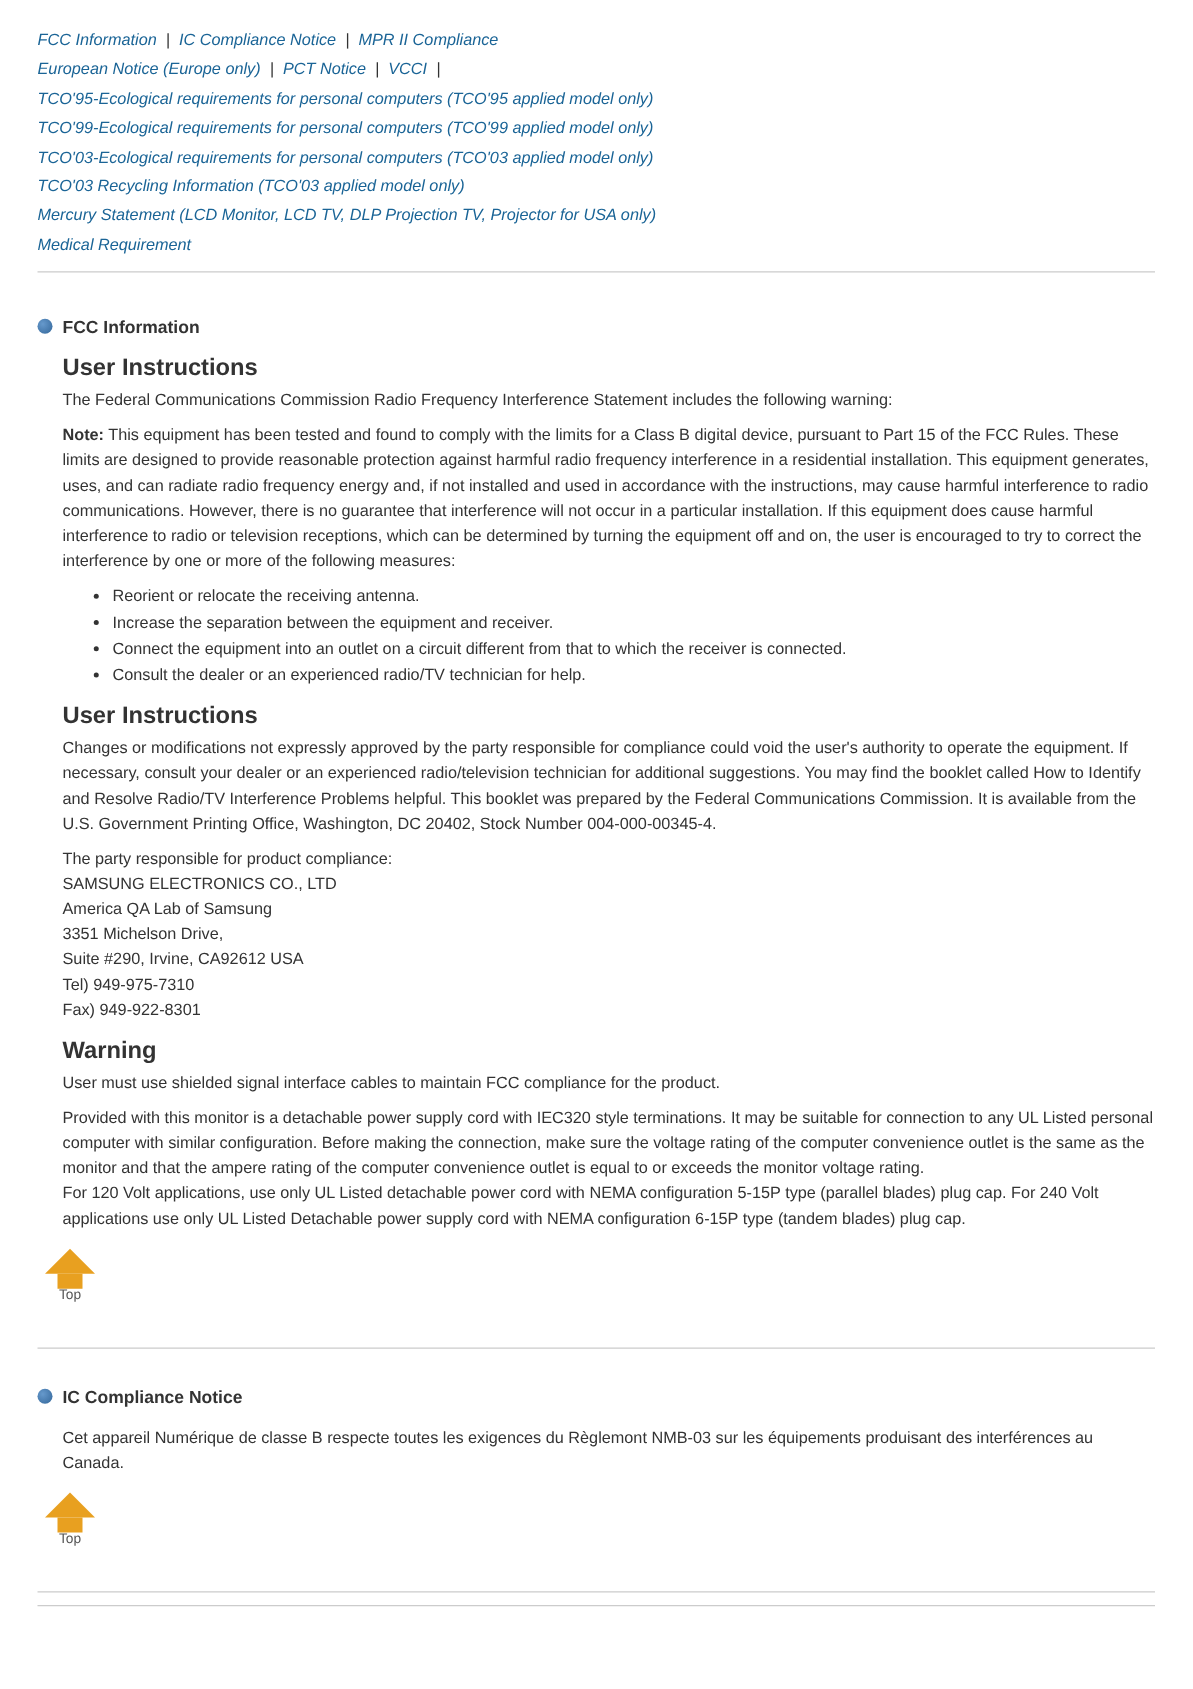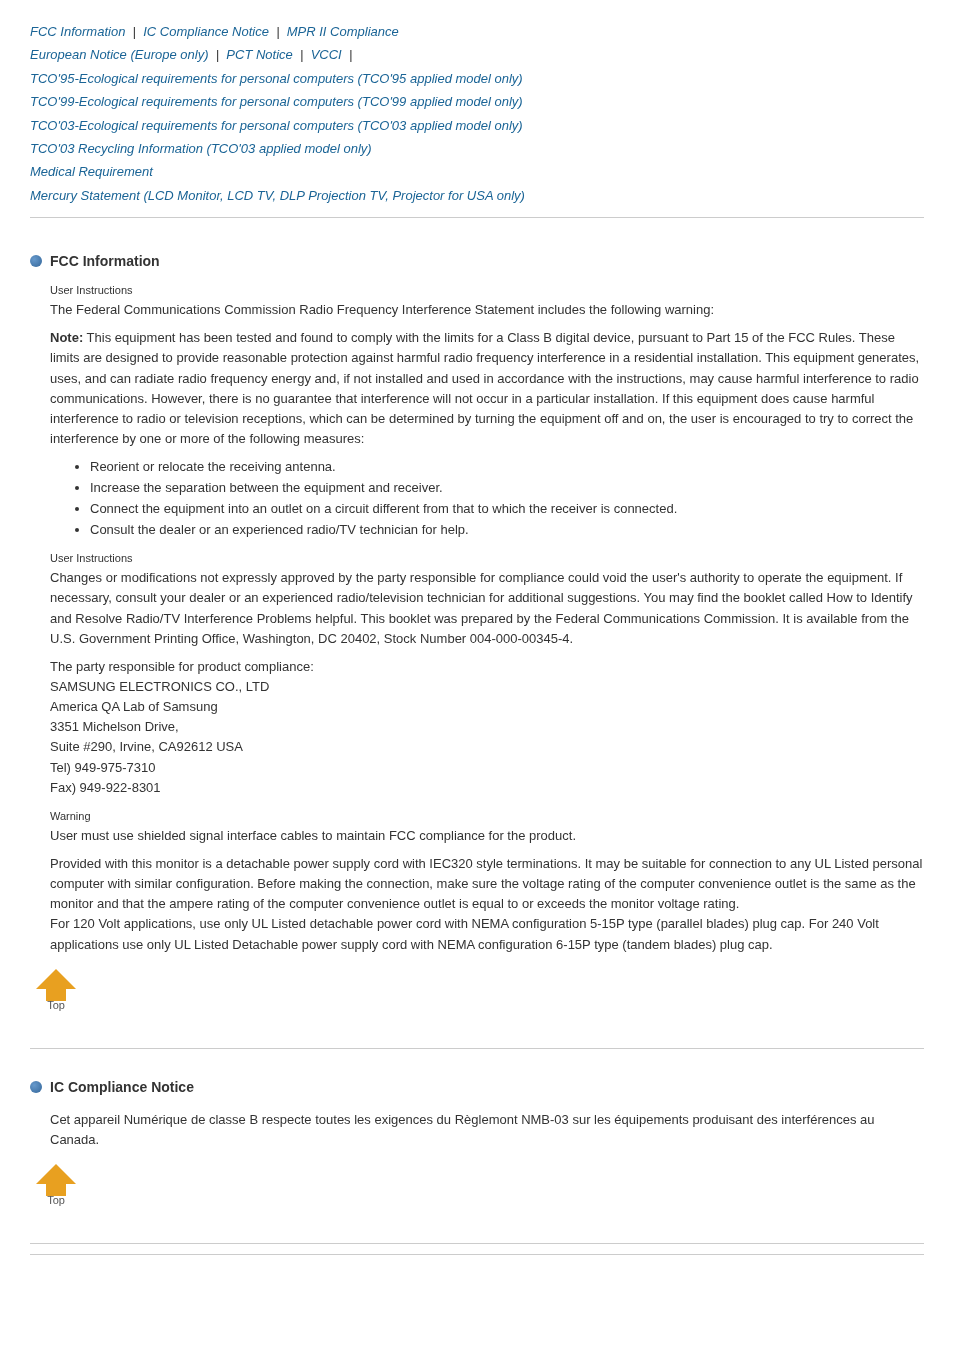--- a/index.html
+++ b/index.html
@@ -44,23 +44,23 @@
       border-radius: 50%;
       background: radial-gradient(circle at 35% 35%, #6699cc, #336699);
       margin-right: 8px;
       flex-shrink: 0;
     }
     .subsection {
       margin-left: 20px;
       margin-bottom: 12px;
     }
     .subsection-title {
-      font-weight: normal;
+      font-weight: bold;
       margin-bottom: 4px;
-      font-size: 11px;
+      font-size: 19px;
     }
     .subsection p, .section > p {
       font-size: 13px;
       line-height: 1.55;
       margin-bottom: 8px;
       margin-left: 20px;
     }
     .subsection p {
       margin-left: 0;
     }
@@ -104,24 +104,24 @@
   <div class="row">
     <a href="#tco99">TCO'99-Ecological requirements for personal computers (TCO'99 applied model only)</a>
   </div>
   <div class="row">
     <a href="#tco03">TCO'03-Ecological requirements for personal computers (TCO'03 applied model only)</a>
   </div>
   <div class="row">
     <a href="#tco03r">TCO'03 Recycling Information (TCO'03 applied model only)</a>
   </div>
   <div class="row">
-    <a href="#med">Medical Requirement</a>
+    <a href="#mercury">Mercury Statement (LCD Monitor, LCD TV, DLP Projection TV, Projector for USA only)</a>
   </div>
   <div class="row">
-    <a href="#mercury">Mercury Statement (LCD Monitor, LCD TV, DLP Projection TV, Projector for USA only)</a>
+    <a href="#med">Medical Requirement</a>
   </div>
 </div>
 
 <hr>
 
 <div class="section" id="fcc">
   <div class="section-title">
     <span class="bullet"></span>
     <span>FCC Information</span>
   </div>

